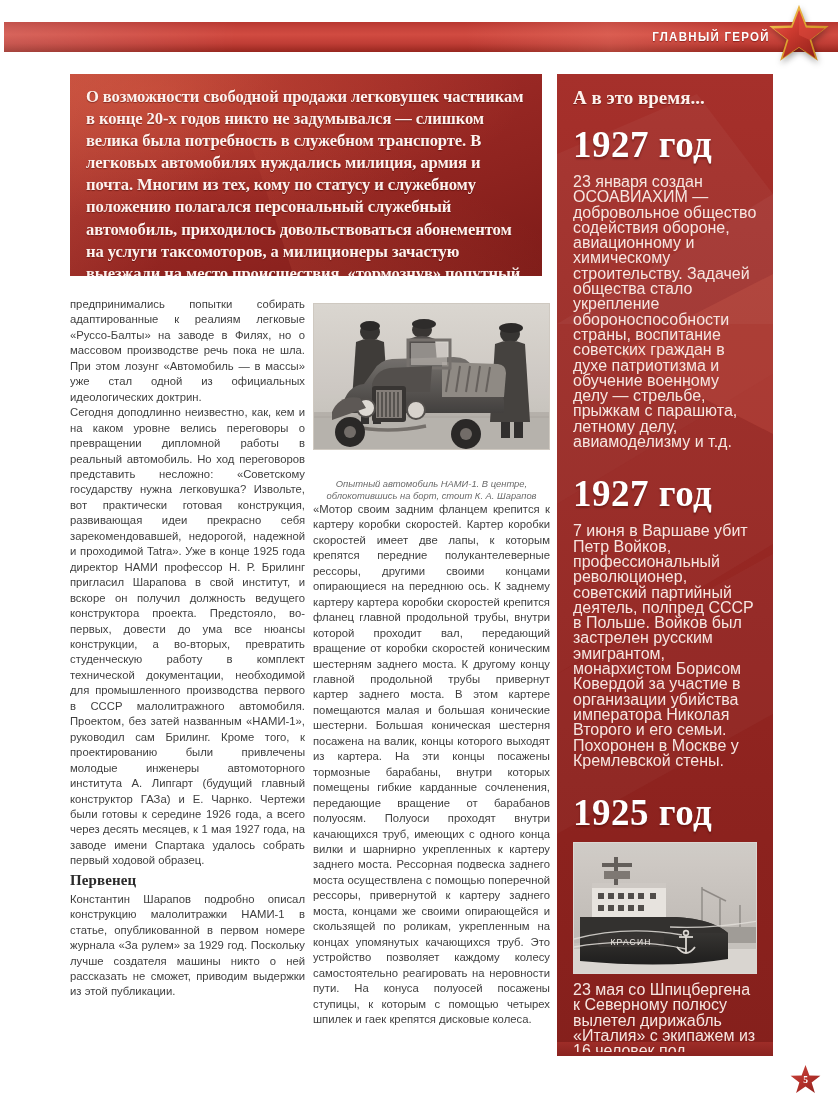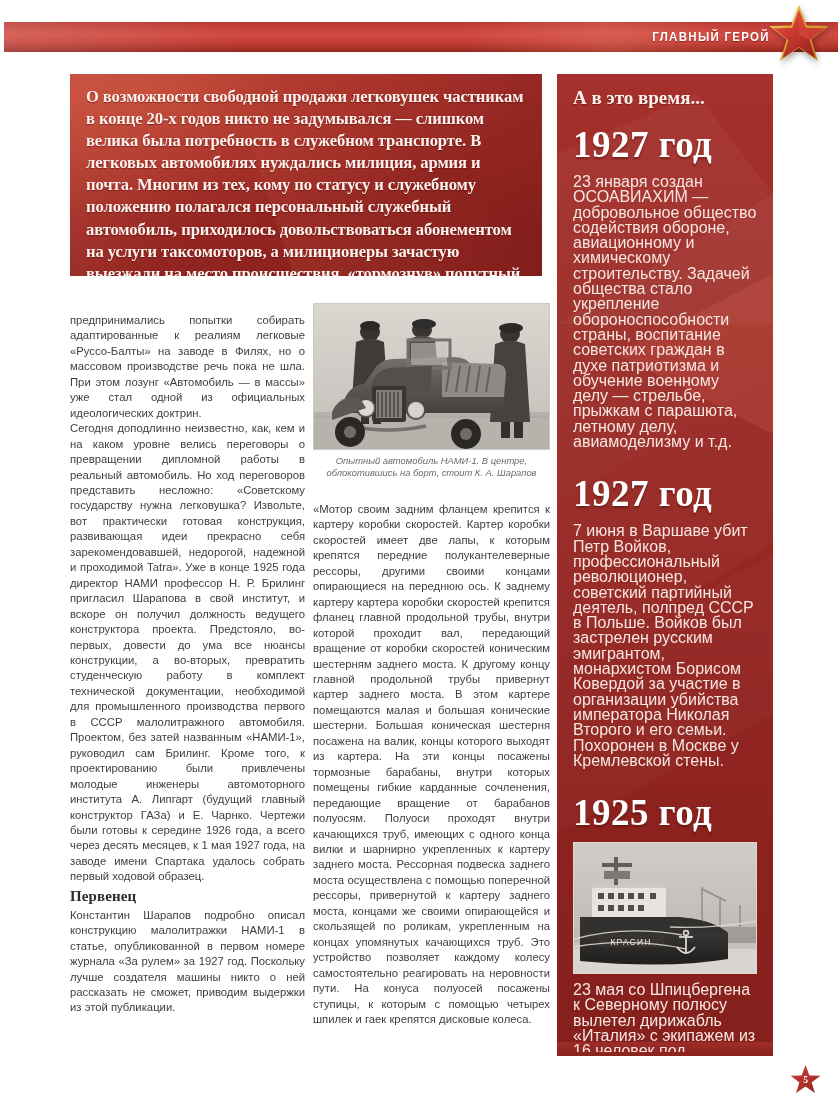--- a/index.html
+++ b/index.html
@@ -112,21 +112,21 @@
   .col {
     position: absolute;
     font-size: 11.3px;
     line-height: 15.45px;
     text-align: justify;
     color: #3f3f3f;
   }
   .col p {
     margin: 0;
   }
-  .col-left  { left: 70px;  top: 313px; width: 235px; }
+  .col-left  { left: 70px;  top: 297px; width: 235px; }
   .col-mid   { left: 313px; top: 502px; width: 237px; }
 
   .section-head {
     font-family: "Liberation Serif", serif;
     font-weight: bold;
     font-size: 15px;
     line-height: 19px;
     color: #2b2b2b;
     margin: 2px 0 2px 0;
     letter-spacing: 0.1px;
@@ -140,21 +140,21 @@
     width: 237px;
     height: 147px;
     overflow: hidden;
     background: #ded9d2;
     border: 1px solid #cfc9c1;
     box-sizing: border-box;
   }
   .photo-caption {
     position: absolute;
     left: 313px;
-    top: 455px;
+    top: 478px;
     width: 237px;
     font-size: 9.4px;
     line-height: 12.4px;
     font-style: italic;
     color: #6a6a6a;
     text-align: center;
   }
 
   
   .sidebar {
@@ -270,21 +270,21 @@
 </svg>
 
 <div class="lead-block">
   <p class="lead-text">О возможности свободной продажи легковушек частникам в конце 20-х годов никто не задумывался — слишком велика была потребность в служебном транспорте. В легковых автомобилях нуждались милиция, армия и почта. Многим из тех, кому по статусу и служебному положению полагался персональный служебный автомобиль, приходилось довольствоваться абонементом на услуги таксомоторов, а милиционеры зачастую выезжали на место происшествия, «тормознув» попутный грузовик.</p>
 </div>
 
 <div class="col col-left">
   <p>предпринимались попытки собирать адаптированные к реалиям легковые «Руссо-Балты» на заводе в Филях, но о массовом производстве речь пока не шла. При этом лозунг «Автомобиль — в массы» уже стал одной из официальных идеологических доктрин.</p>
   <p>Сегодня доподлинно неизвестно, как, кем и на каком уровне велись переговоры о превращении дипломной работы в реальный автомобиль. Но ход переговоров представить несложно: «Советскому государству нужна легковушка? Извольте, вот практически готовая конструкция, развивающая идеи прекрасно себя зарекомендовавшей, недорогой, надежной и проходимой Tatra». Уже в конце 1925 года директор НАМИ профессор Н. Р. Брилинг пригласил Шарапова в свой институт, и вскоре он получил должность ведущего конструктора проекта. Предстояло, во-первых, довести до ума все нюансы конструкции, а во-вторых, превратить студенческую работу в комплект технической документации, необходимой для промышленного производства первого в СССР малолитражного автомобиля. Проектом, без затей названным «НАМИ-1», руководил сам Брилинг. Кроме того, к проектированию были привлечены молодые инженеры автомоторного института А. Липгарт (будущий главный конструктор ГАЗа) и Е. Чарнко. Чертежи были готовы к середине 1926 года, а всего через десять месяцев, к 1 мая 1927 года, на заводе имени Спартака удалось собрать первый ходовой образец.</p>
   <div class="section-head">Первенец</div>
-  <p>Константин Шарапов подробно описал конструкцию малолитражки НАМИ-1 в статье, опубликованной в первом номере журнала «За рулем» за 1927 год. Поскольку лучше создателя машины никто о ней рассказать не сможет, приводим выдержки из этой публикации.</p>
+  <p>Константин Шарапов подробно описал конструкцию малолитражки НАМИ-1 в статье, опубликованной в первом номере журнала «За рулем» за 1929 год. Поскольку лучше создателя машины никто о ней рассказать не сможет, приводим выдержки из этой публикации.</p>
 </div>
 
 <div class="photo-nami">
   <svg viewBox="0 0 237 147" width="237" height="147" preserveAspectRatio="xMidYMid slice">
     <defs>
       <linearGradient id="skyBw" x1="0" y1="0" x2="0" y2="1">
         <stop offset="0%" stop-color="#d8d4ce"></stop>
         <stop offset="60%" stop-color="#cac5bf"></stop>
         <stop offset="100%" stop-color="#bdb8b2"></stop>
       </linearGradient>

